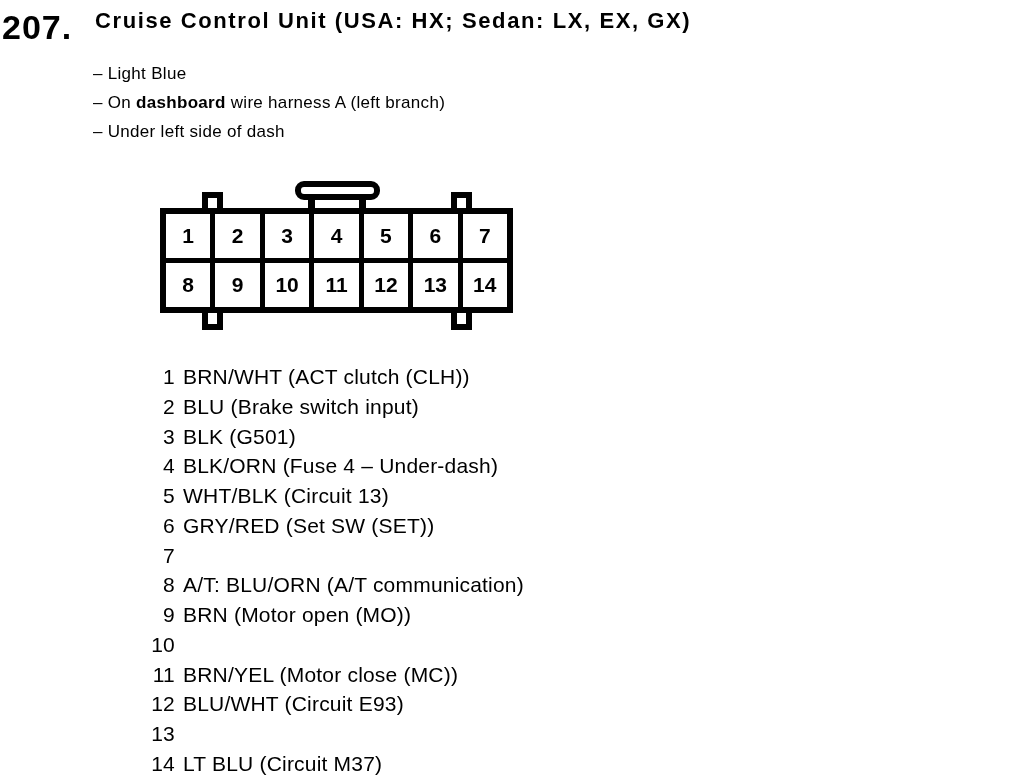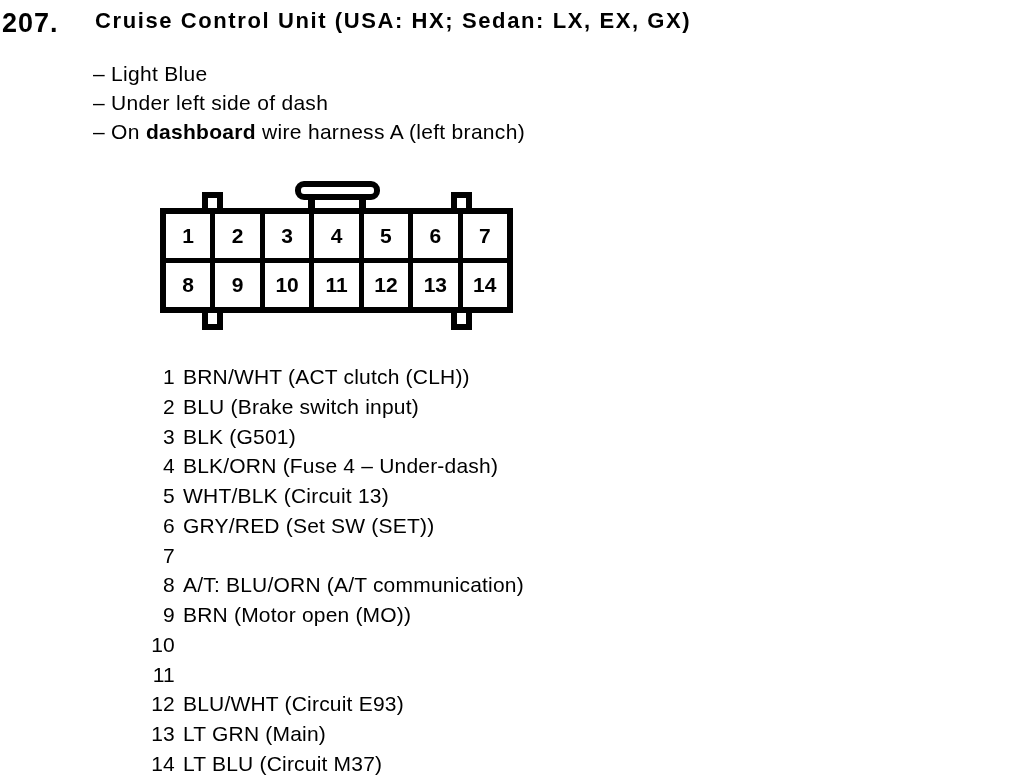--- a/index.html
+++ b/index.html
@@ -14,41 +14,41 @@
     height: 784px;
     background: #ffffff;
     overflow: hidden;
   }
 
   
   .item-number {
     position: absolute;
     left: 2px;
     top: 8px;
-    font-size: 27px;
+    font-size: 34px;
     font-weight: bold;
     letter-spacing: 1px;
     white-space: pre;
   }
   .page-title {
     position: absolute;
     left: 95px;
     top: 8px;
     font-size: 22px;
     font-weight: bold;
     letter-spacing: 1.6px;
     white-space: pre;
   }
 
   
   .notes {
     position: absolute;
     left: 93px;
     top: 59px;
-    font-size: 21px;
+    font-size: 17px;
     line-height: 29px;
     letter-spacing: 0.3px;
   }
   .note-line { white-space: pre; }
   .note-line .b { font-weight: bold; }
 
   
   .connector {
     position: absolute;
     left: 160px;
@@ -137,22 +137,22 @@
 </head>
 <body>
 
 <div id="page">
 
   <div class="item-number">207.</div>
   <div class="page-title">Cruise Control Unit (USA: HX; Sedan: LX, EX, GX)</div>
 
   <div class="notes">
     <div class="note-line"><span>– Light Blue</span><span class="b"></span><span></span></div>
+    <div class="note-line"><span>– On </span><span class="b">dashboard</span><span> wire harness A (left branch)</span></div>
     <div class="note-line"><span>– Under left side of dash</span><span class="b"></span><span></span></div>
-    <div class="note-line"><span>– On </span><span class="b">dashboard</span><span> wire harness A (left branch)</span></div>
   </div>
 
   <div class="connector">
     <div class="latch-bar"></div>
     <div class="latch-leg left"></div>
     <div class="latch-leg right"></div>
     <div class="tab top-left"></div>
     <div class="tab top-right"></div>
     <div class="tab bottom-left"></div>
     <div class="tab bottom-right"></div>
@@ -208,28 +208,28 @@
       </div>
     <div class="pin-row">
         <span class="pin-num">9</span>
         <span class="pin-desc">BRN (Motor open (MO))</span>
       </div>
     <div class="pin-row">
         <span class="pin-num">10</span>
       </div>
     <div class="pin-row">
         <span class="pin-num">11</span>
+        <span class="pin-desc">BRN/YEL (Motor close (MC))</span>
       </div>
     <div class="pin-row">
         <span class="pin-num">12</span>
         <span class="pin-desc">BLU/WHT (Circuit E93)</span>
       </div>
     <div class="pin-row">
         <span class="pin-num">13</span>
-        <span class="pin-desc">LT GRN (Main)</span>
       </div>
     <div class="pin-row">
         <span class="pin-num">14</span>
         <span class="pin-desc">LT BLU (Circuit M37)</span>
       </div>
   </div>
 
 </div>
 
 </body></html>

